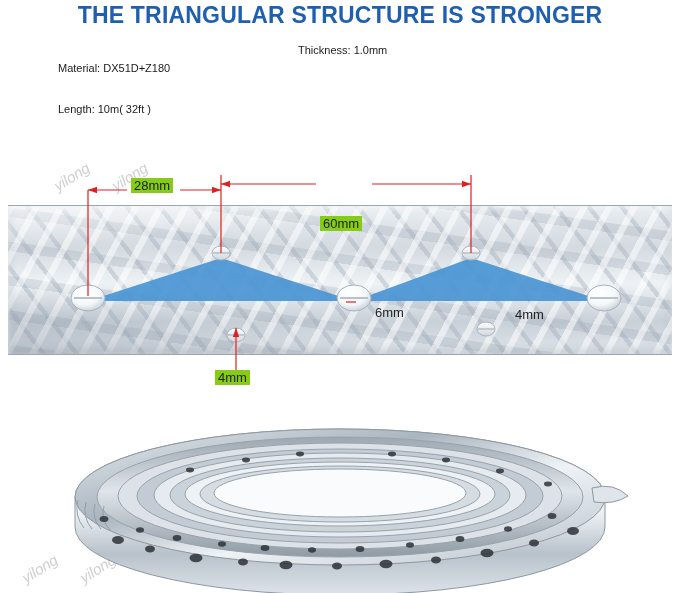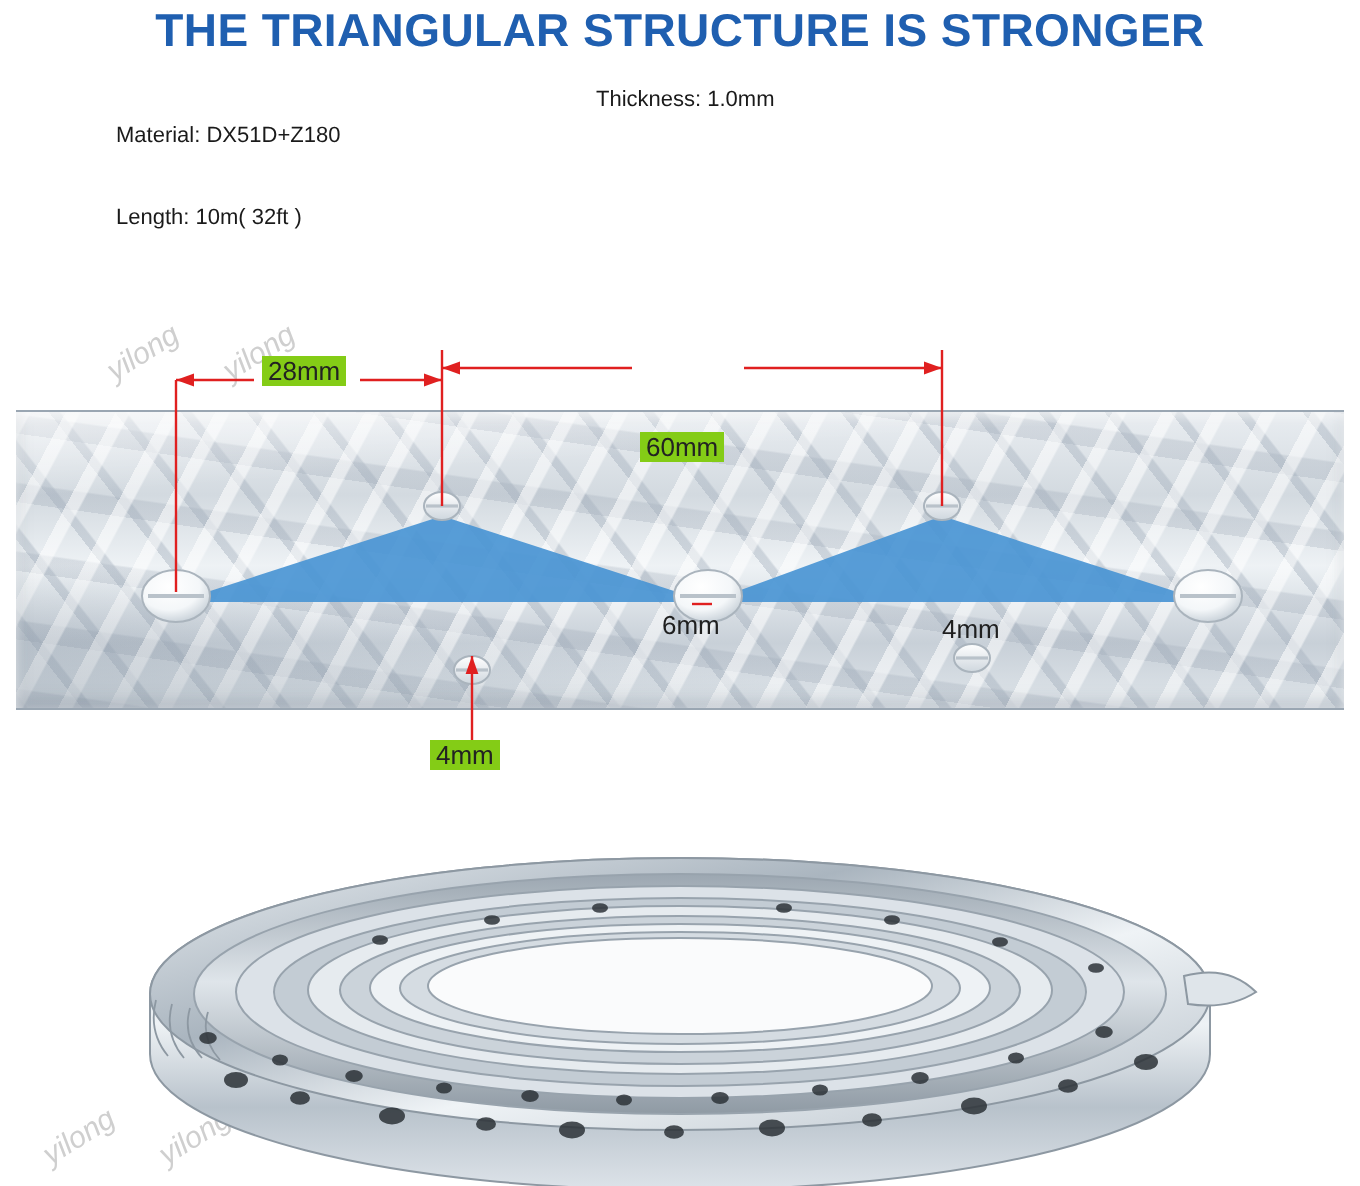--- a/index.html
+++ b/index.html
@@ -96,20 +96,21 @@
     position: absolute;
     font-size: 13px;
     color: #222;
     background: #84cc16;
     padding: 0 3px;
     white-space: nowrap;
   }
   .dim-label.on-metal {
     background: transparent;
     color: #1f1f1f;
+    margin-left: 44px;
   }
   .lbl-28  { left: 131px; top: 178px; }
   .lbl-60  { left: 320px; top: 172px; margin-top: 44px; }
   .lbl-6   { left: 328px; top: 305px; }
   .lbl-4a  { left: 468px; top: 307px; }
   .lbl-4b  { left: 215px; top: 370px; }
 
   
   .coil-wrap {
     position: absolute;

